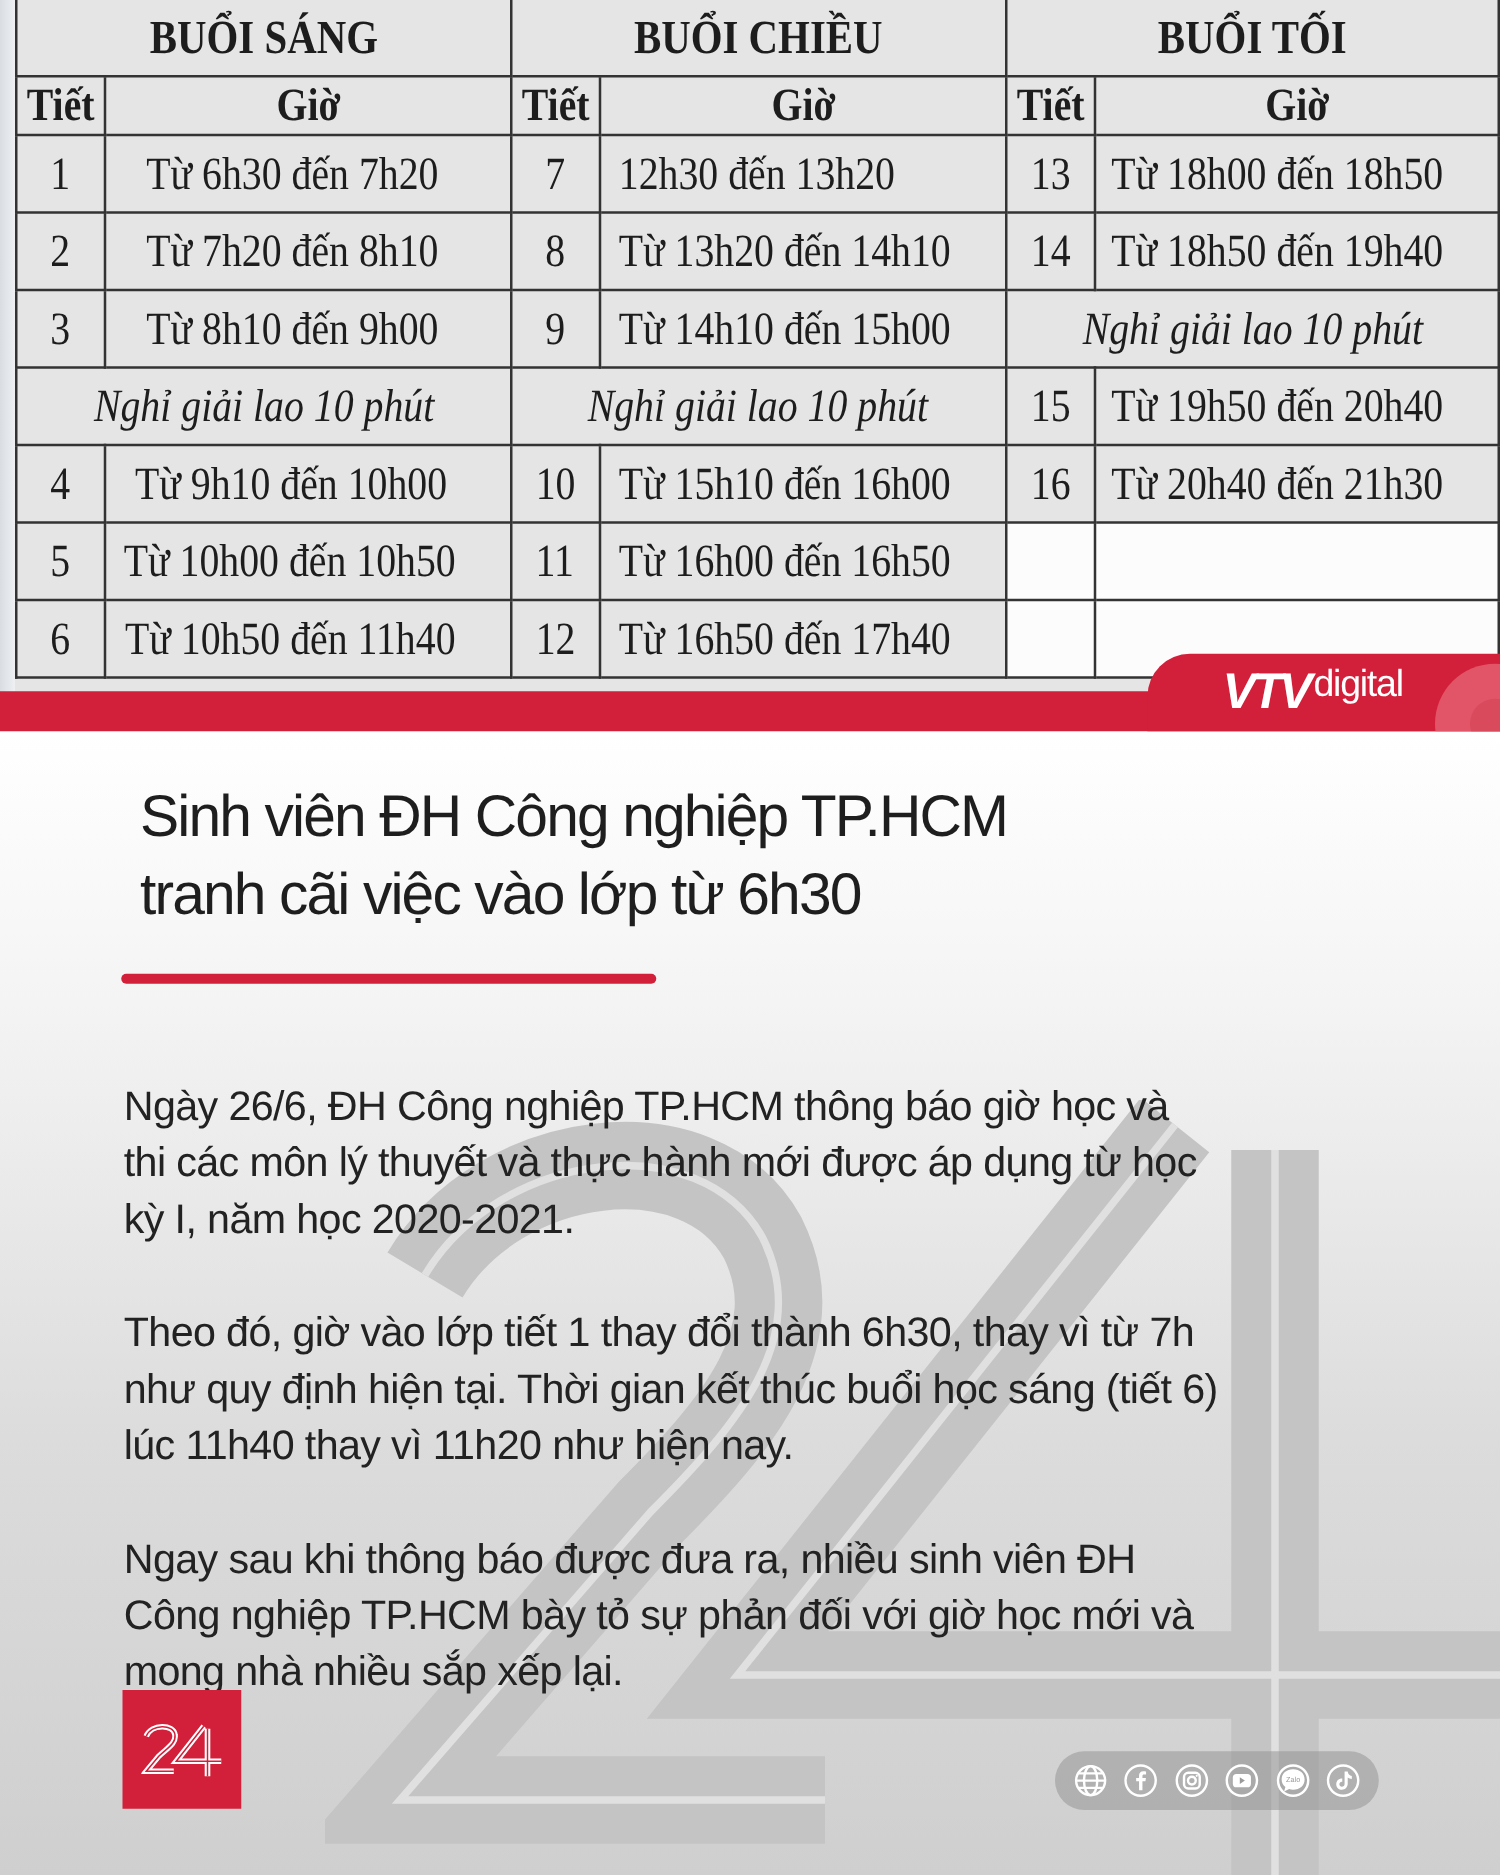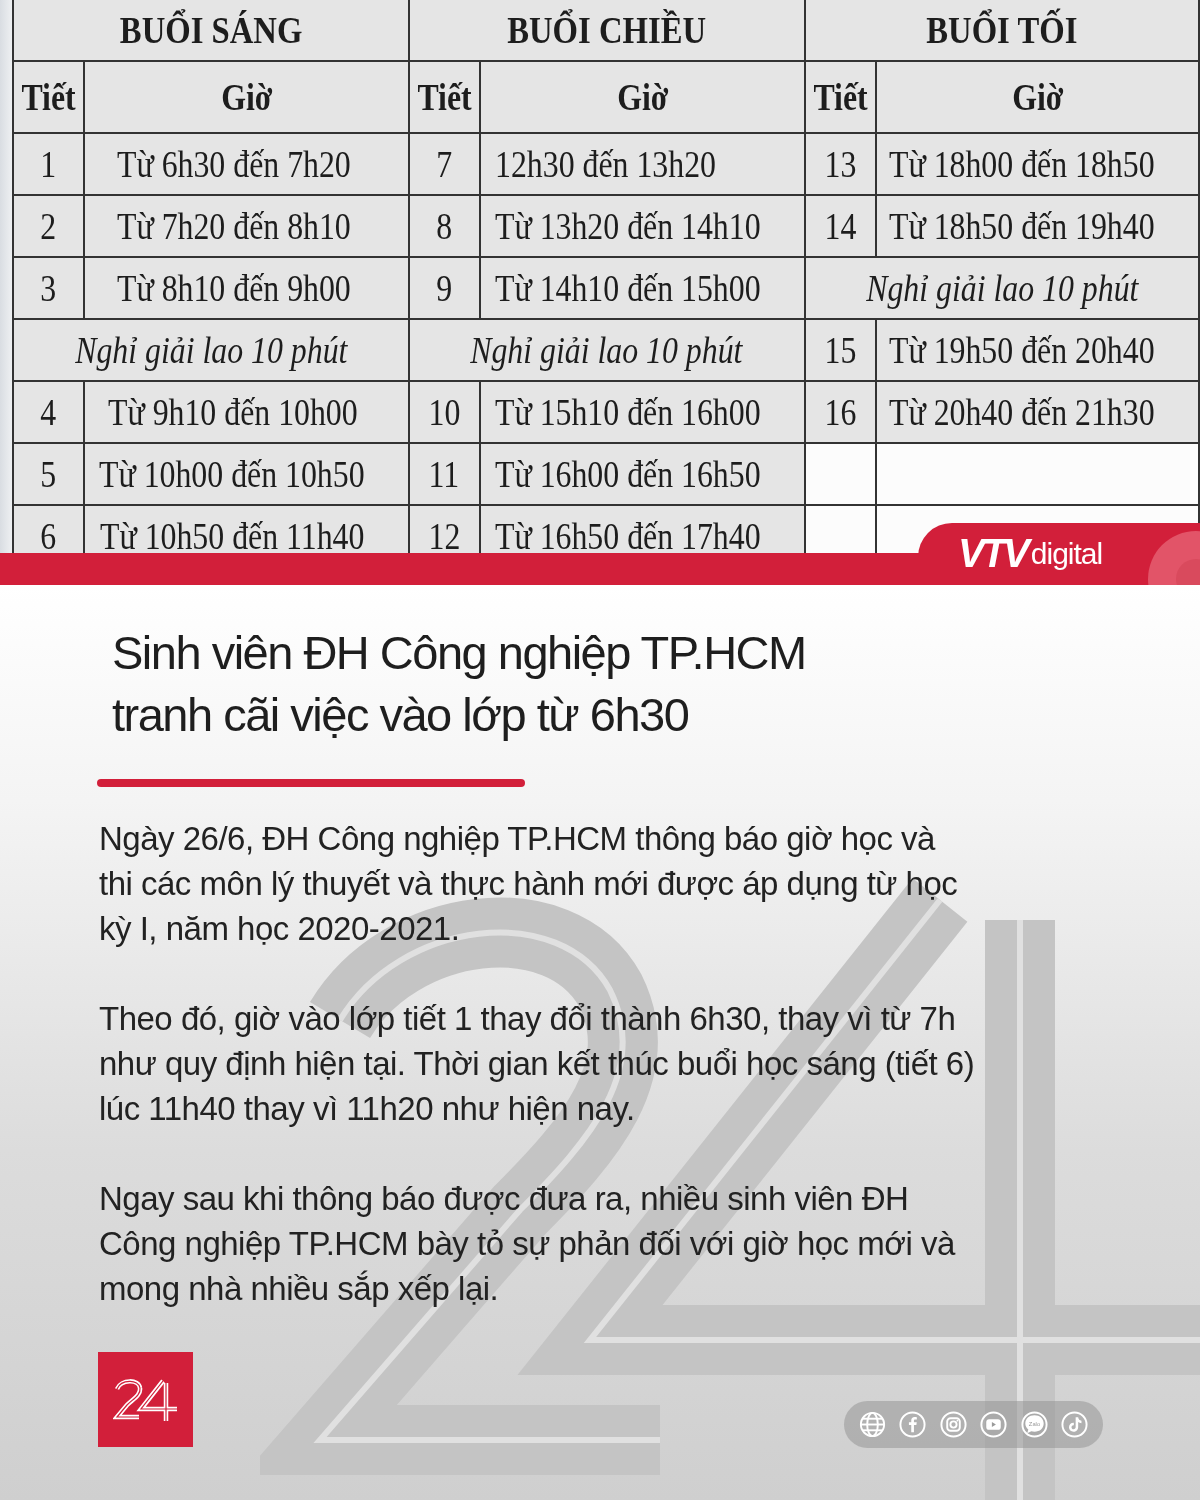--- a/index.html
+++ b/index.html
@@ -28,21 +28,21 @@
     border: 2px solid #333;
     text-align: center;
     font-weight: normal;
     font-size: 37px;
     line-height: 1;
     padding: 0;
     transform-origin: center;
   }
   table.schedule th { font-weight: bold; }
   .h1 { height: 62px; font-size: 38px !important; }
-  .h2 { height: 72px; }
+  .h2 { height: 47px; }
   .row td { height: 62px; }
   .c-tiet { width: 84px; }
   .c-gio-l { width: 311px; text-align: left; padding-left: 14px !important; }
   .c-gio-m { width: 317px; text-align: left !important; padding-left: 14px !important; }
   .c-gio-r { width: 303px; text-align: left; padding-left: 12px !important; }
   .c-tiet-m { width: 85px; }
   .c-tiet-r { width: 86px; }
   .cond { display: inline-block; transform: scaleX(0.86); transform-origin: left center; white-space: nowrap; }
   .condc { display: inline-block; transform: scaleX(0.86); transform-origin: center center; white-space: nowrap; }
   .brk { font-style: italic; }
@@ -61,22 +61,22 @@
   .logo-ring {
     position: absolute; left: 318px; top: 8px; width: 96px; height: 96px;
     border-radius: 50%; background: #e25468;
     transform: translate(-100px, -20px);
   }
   .logo-ring::after {
     content: ""; position: absolute; left: 28px; top: 28px; width: 40px; height: 40px;
     border-radius: 50%; background: #d94a5d;
   }
   .logo-text {
-    position: absolute; left: 40px; top: 8px;
-    color: #fff; white-space: nowrap; display: flex; align-items: center;
+    position: absolute; left: 60px; top: 8px;
+    color: #fff; white-space: nowrap; display: flex; align-items: flex-start;
   }
   .logo-vtv { font-weight: bold; font-size: 40px; font-style: italic; letter-spacing: -3px; }
   .logo-digital { font-size: 30px; margin-left: 4px; letter-spacing: -1px; }
 
   
   .watermark {
     position: absolute; left: 260px; top: 880px; width: 960px; height: 640px;
     pointer-events: none;
   }
 
@@ -91,21 +91,21 @@
   .accent-rule {
     position: absolute; left: 97px; top: 779px; width: 428px; height: 8px;
     background: #d21f3a; border-radius: 4px;
   }
   .body-text {
     position: absolute; left: 99px; top: 816px; width: 1090px;
     font-family: "Liberation Sans", sans-serif;
     font-size: 33px; line-height: 45px; color: #222;
     letter-spacing: -0.5px;
   }
-  .para { margin-bottom: 45px; }
+  .para { margin-bottom: 45px; margin-top: 46px; }
   .para span { display: block; white-space: nowrap; }
 
   
   .badge24 {
     position: absolute; left: 98px; top: 1352px; width: 95px; height: 95px;
     background: #d21f3a; display: flex; align-items: center; justify-content: center;
   }
   .social-pill {
     position: absolute; left: 844px; top: 1401px; width: 259px; height: 47px;
     border-radius: 24px; background: rgba(150,150,150,0.55);

